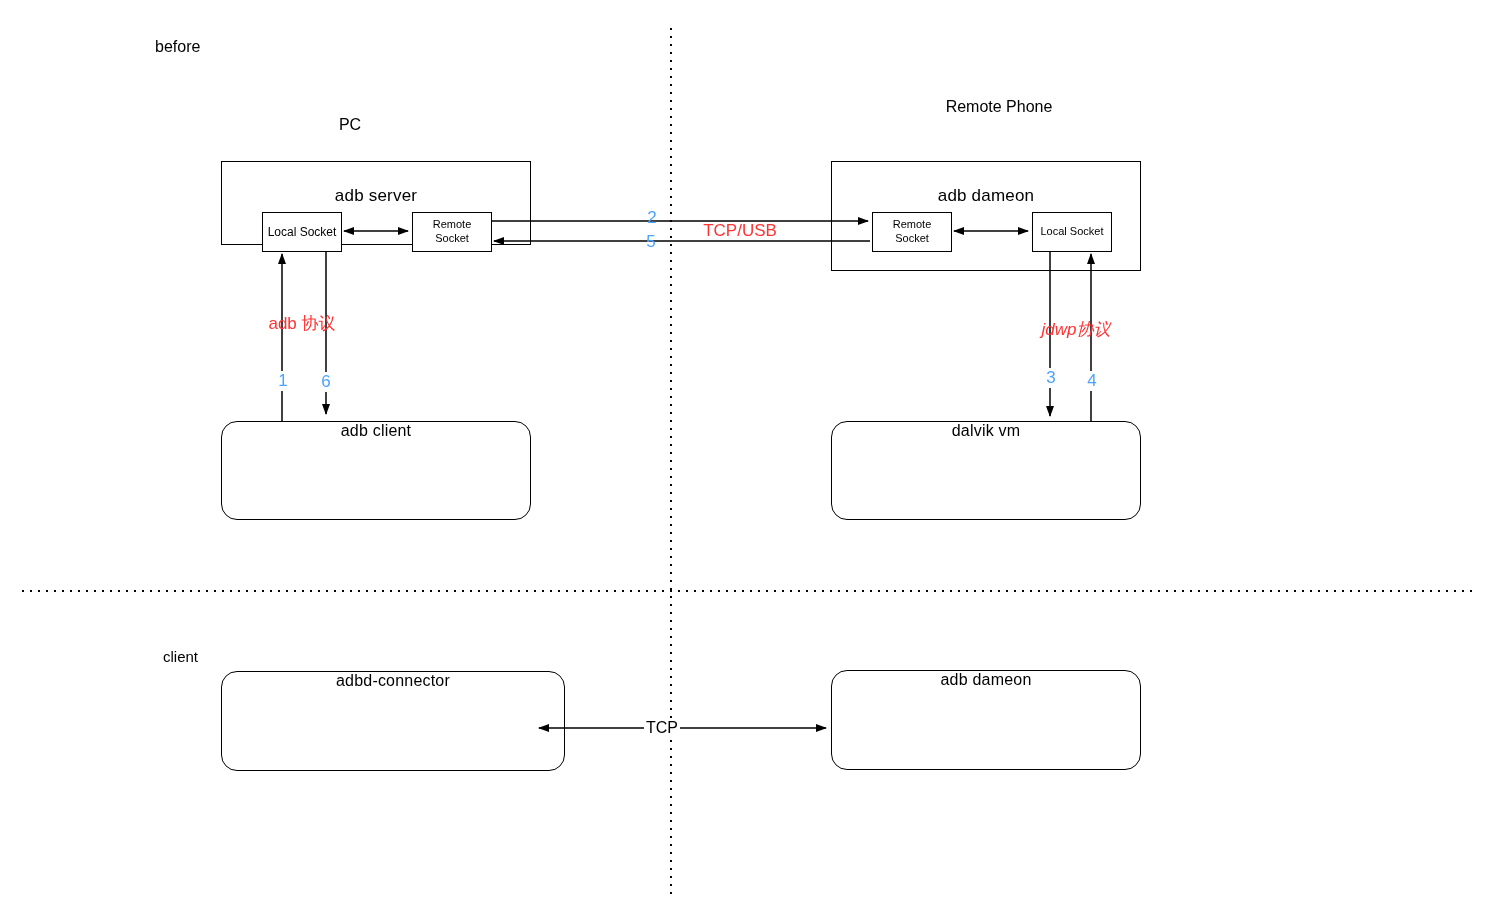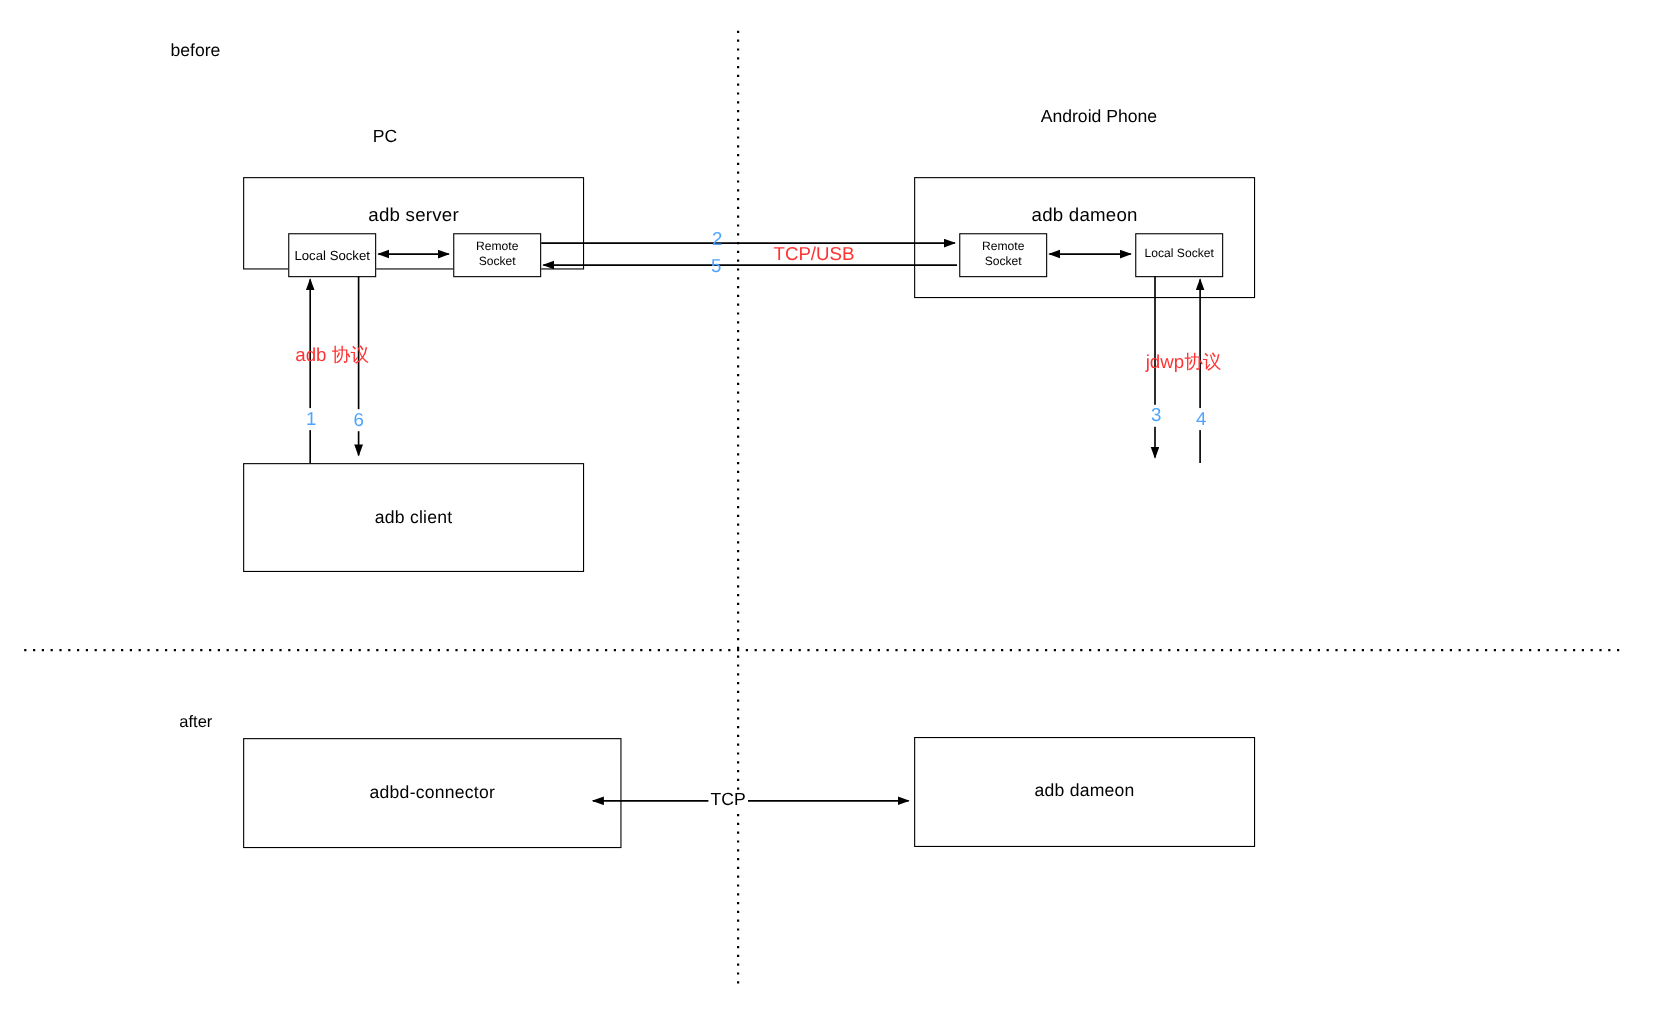--- a/index.html
+++ b/index.html
@@ -29,23 +29,23 @@
   }
   .box {
     position: absolute;
     border: 1px solid #000;
     background: #fff;
     box-sizing: border-box;
     z-index: 1;
   }
   .box.flex-center {
     display: flex;
-    align-items: center;
     justify-content: center;
     text-align: center;
+    border-radius: 16px;
   }
   .big-label { font-size: 16px; letter-spacing: 0.2px; }
   .container-title {
     position: absolute;
     left: 0; right: 0;
     top: 24px;
     text-align: center;
     font-size: 17px;
     letter-spacing: 0.2px;
   }
@@ -115,21 +115,21 @@
 
     <line x1="1091" y1="421" x2="1091" y2="254" stroke="#000" stroke-width="1.5" marker-end="url(#ah)"></line>
 
     <line x1="539" y1="728" x2="826" y2="728" stroke="#000" stroke-width="1.5" marker-start="url(#ah)" marker-end="url(#ah)"></line>
   </svg>
 
   <div class="lbl corner fs16" style="left:155px; top:38px;">before</div>
 
   <div class="lbl fs16" style="left:350px; top:125px;">PC</div>
 
-  <div class="lbl fs16" style="left:999px; top:107px;">Android Phone</div>
+  <div class="lbl fs16" style="left:999px; top:107px;">Remote Phone</div>
 
   <div class="box" style="left:221px; top:161px; width:310px; height:84px;">
     <div class="container-title">adb server</div>
     <div class="socket one-line" style="left:40px; top:50px; width:80px; height:40px;">
       <span class="inner">Local Socket</span>
     </div>
     <div class="socket two-line" style="left:190px; top:50px; width:80px; height:40px;">
       <span class="inner">Remote Socket</span>
     </div>
   </div>
@@ -141,33 +141,36 @@
     </div>
     <div class="socket one-line" style="left:200px; top:50px; width:80px; height:40px; font-size:11px;">
       <span class="inner">Local Socket</span>
     </div>
   </div>
 
   <div class="box flex-center big-label" style="left:221px; top:421px; width:310px; height:99px;">
     <span>adb client</span>
   </div>
 
+  <div class="box flex-center big-label" style="left:831px; top:421px; width:310px; height:99px;">
+    <span>dalvik vm</span>
+  </div>
 
   <div class="lbl red fs17" style="left:302px; top:323px;">adb 协议</div>
-  <div class="lbl red fs17" style="left:1076px; top:329px;">jdwp协议</div>
+  <div class="lbl red fs17" style="left:1076px; top:329px;font-style:italic;">jdwp协议</div>
   <div class="lbl red fs17" style="left:701px; top:231px;margin-left:39px;">TCP/USB</div>
 
   <div class="lbl blue fs17" style="left:652px; top:218px;">2</div>
   <div class="lbl blue fs17" style="left:651px; top:242px;">5</div>
   <div class="lbl blue fs17 on-line" style="left:283px; top:381px;">1</div>
   <div class="lbl blue fs17 on-line" style="left:326px; top:382px;">6</div>
   <div class="lbl blue fs17 on-line" style="left:1051px; top:378px;">3</div>
   <div class="lbl blue fs17 on-line" style="left:1092px; top:381px;">4</div>
 
-  <div class="lbl corner fs15" style="left:163px; top:648px;">after</div>
+  <div class="lbl corner fs15" style="left:163px; top:648px;">client</div>
 
   <div class="box flex-center big-label" style="left:221px; top:671px; width:344px; height:100px;">
     <span>adbd-connector</span>
   </div>
 
   <div class="box flex-center big-label" style="left:831px; top:670px; width:310px; height:100px;">
     <span>adb dameon</span>
   </div>
 
   <div class="lbl fs16 on-line" style="left:662px; top:728px;">TCP</div>

